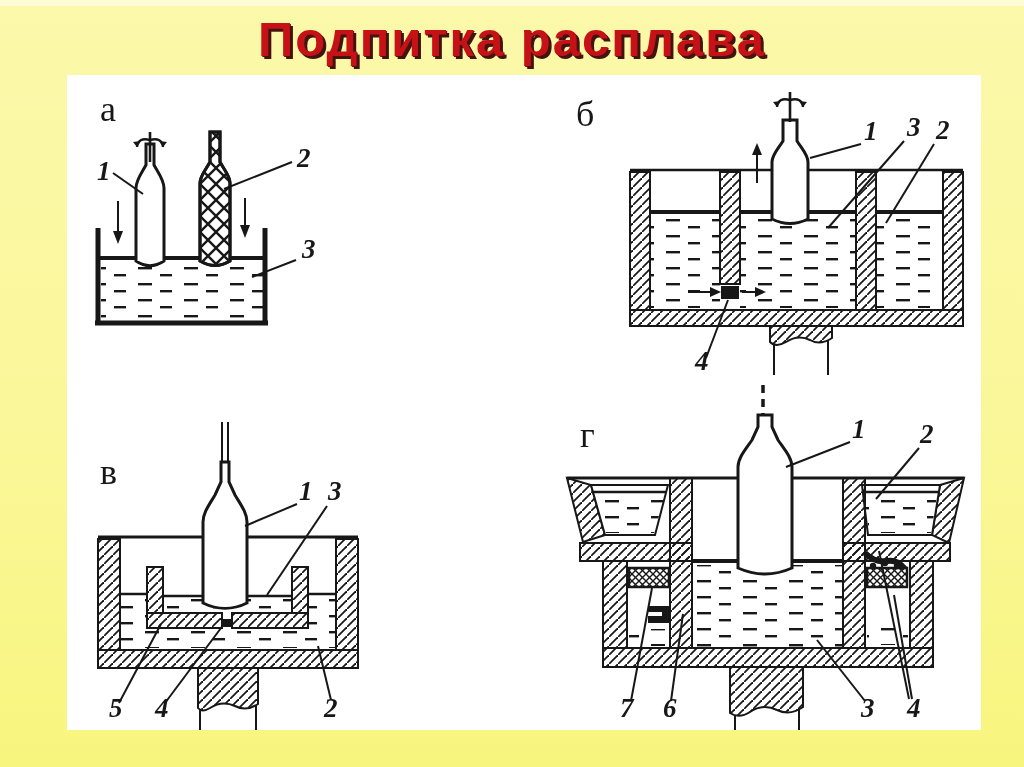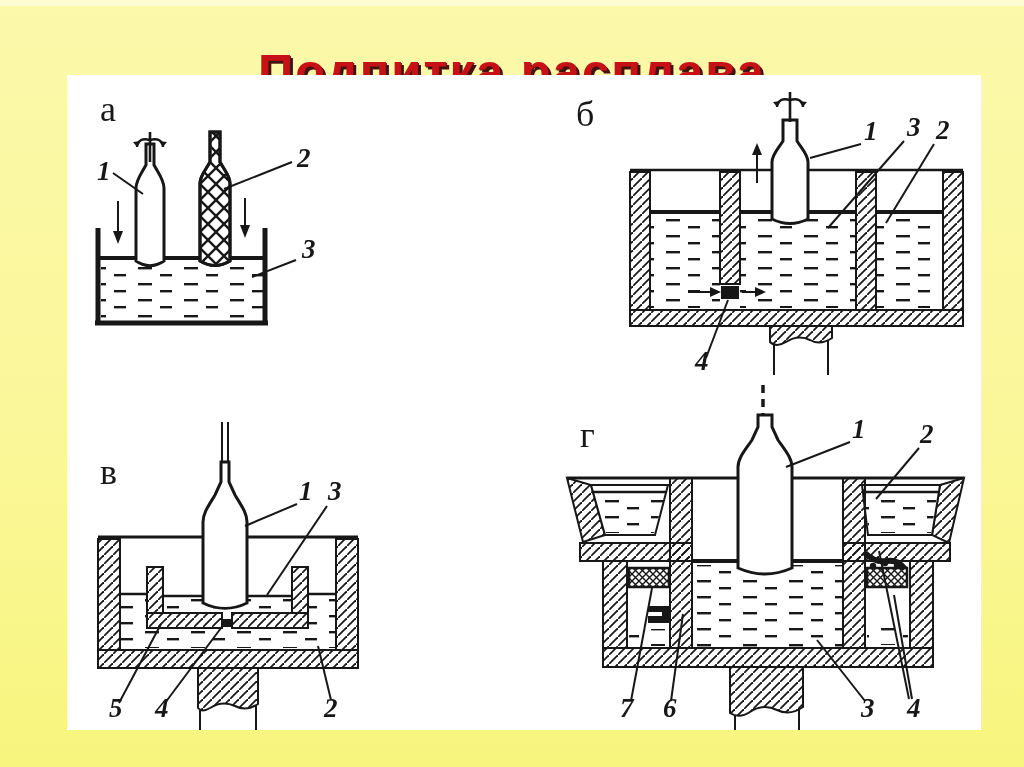--- a/index.html
+++ b/index.html
@@ -5,21 +5,21 @@
   html,body{margin:0;padding:0;}
   #stage{
     position:relative;width:1024px;height:767px;overflow:hidden;
     background:linear-gradient(#fbf9aa 0%, #faf79a 55%, #f8f57e 100%);
     font-family:"Liberation Sans",sans-serif;
   }
   #topstrip{position:absolute;top:0;left:0;right:0;height:6px;background:#fdfce2;opacity:.75;}
   #title{
     position:absolute;top:11px;left:0;width:100%;text-align:center;
     font-family:"Liberation Sans",sans-serif;font-weight:bold;font-size:49px;letter-spacing:2px;
-    color:#c61216;text-shadow:3px 3px 0 #431310, 1px 1px 0 #6b1412;margin-top:32px;
+    color:#c61216;text-shadow:3px 3px 0 #431310, 1px 1px 0 #6b1412;
   }
   #panel{position:absolute;left:67px;top:75px;width:914px;height:655px;background:#ffffff;}
   svg.diag{position:absolute;}
   .s2{stroke:#171717;stroke-width:2;fill:none;}
   .s25{stroke:#171717;stroke-width:2.5;fill:none;}
   .s3{stroke:#171717;stroke-width:3;fill:none;}
   .s4{stroke:#171717;stroke-width:4;fill:none;}
   .s5{stroke:#171717;stroke-width:5;fill:none;}
   .whitefill{fill:#ffffff;stroke:#171717;stroke-width:3;}
   .hatchfill{fill:url(#hatch);stroke:#171717;stroke-width:2;}

